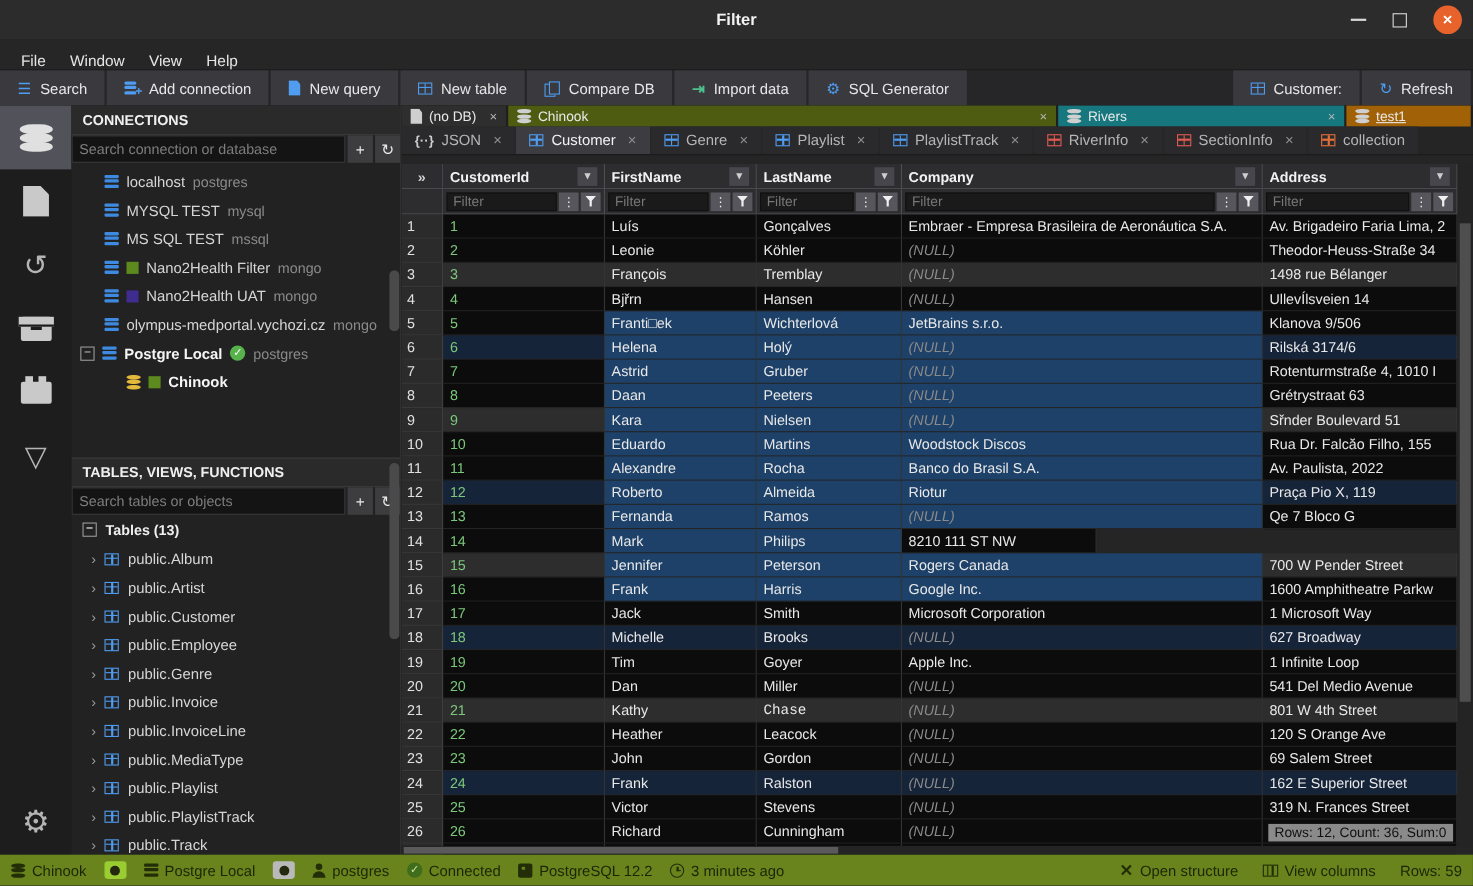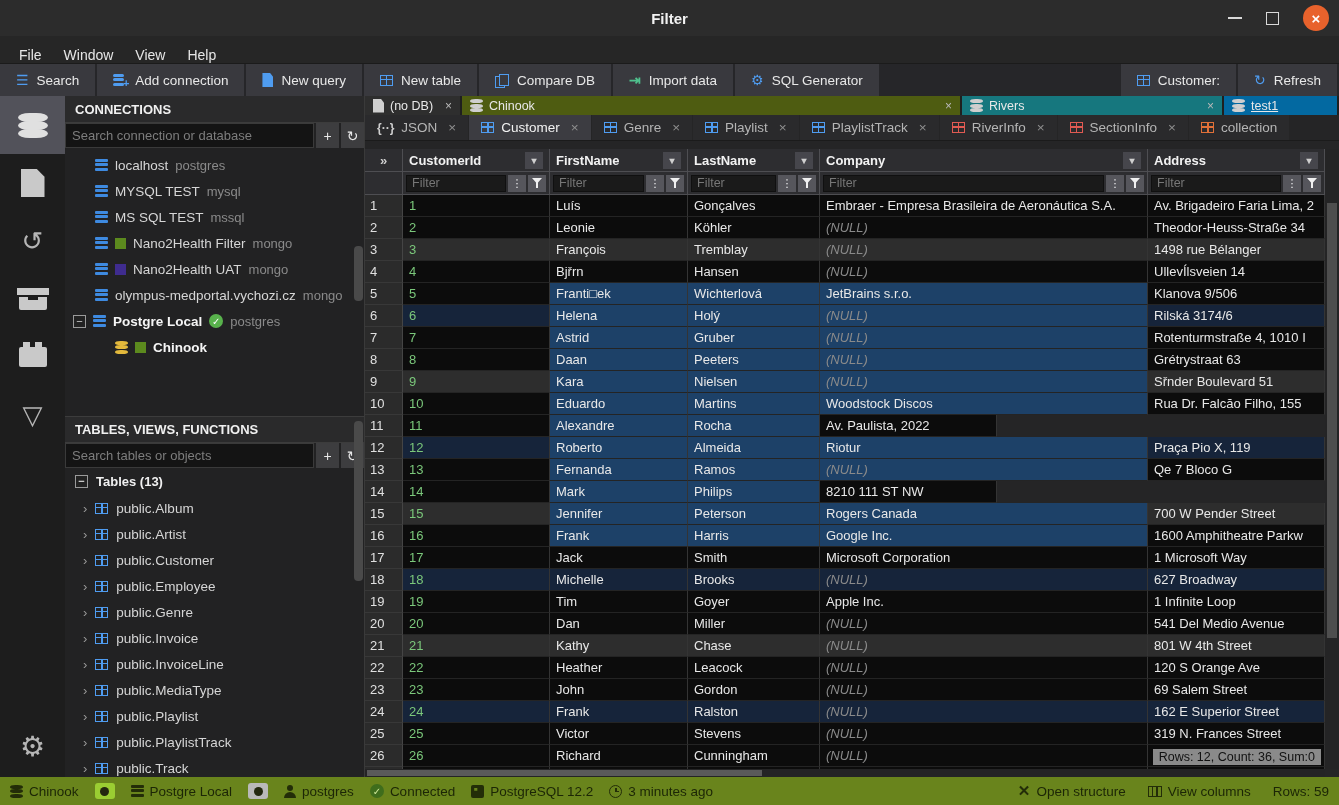--- a/index.html
+++ b/index.html
@@ -446,21 +446,21 @@
       </div>
       <div class="tg" style="background: rgb(22, 119, 126); width: 260px;">
         <span class="cyl ">
           <span class="c1"></span>
           <span class="c2"></span>
           <span class="c3"></span>
         </span>
         <span>Rivers</span>
         <span class="x">×</span>
       </div>
-      <div class="tg" style="background: #0369a1; flex: 1 1 0%; text-decoration: underline;">
+      <div class="tg" style="background: #a16207; flex: 1 1 0%; text-decoration: underline;">
         <span class="cyl ">
           <span class="c1"></span>
           <span class="c2"></span>
           <span class="c3"></span>
         </span>
         <span>test1</span>
       </div>
     </div>
   <div class="tabs" id="tabs">
       <div class="tab">
@@ -643,20 +643,21 @@
         <div class="g-cell sel" style="width: 138px; flex: 0 0 auto;">Eduardo</div>
         <div class="g-cell sel" style="width: 132px; flex: 0 0 auto;">Martins</div>
         <div class="g-cell sel" style="width: 328px; flex: 0 0 auto;">Woodstock Discos</div>
         <div class="g-cell" style="width: 177px; flex: 0 0 auto;">Rua Dr. Falcăo Filho, 155</div>
       </div>
       <div class="g-row">
         <div class="g-rn">11</div>
         <div class="g-cell idcol" style="width: 147px; flex: 0 0 auto;">11</div>
         <div class="g-cell sel" style="width: 138px; flex: 0 0 auto;">Alexandre</div>
         <div class="g-cell sel" style="width: 132px; flex: 0 0 auto;">Rocha</div>
+        <div class="g-cell sel" style="width: 328px; flex: 0 0 auto;">Banco do Brasil S.A.</div>
         <div class="g-cell" style="width: 177px; flex: 0 0 auto; text-align: center;">Av. Paulista, 2022</div>
       </div>
       <div class="g-row stripe-navy">
         <div class="g-rn">12</div>
         <div class="g-cell idcol" style="width: 147px; flex: 0 0 auto;">12</div>
         <div class="g-cell sel" style="width: 138px; flex: 0 0 auto;">Roberto</div>
         <div class="g-cell sel" style="width: 132px; flex: 0 0 auto;">Almeida</div>
         <div class="g-cell sel" style="width: 328px; flex: 0 0 auto;">Riotur</div>
         <div class="g-cell" style="width: 177px; flex: 0 0 auto;">Praça Pio X, 119</div>
       </div>
@@ -720,21 +721,21 @@
         <div class="g-cell idcol" style="width: 147px; flex: 0 0 auto;">20</div>
         <div class="g-cell" style="width: 138px; flex: 0 0 auto;">Dan</div>
         <div class="g-cell" style="width: 132px; flex: 0 0 auto;">Miller</div>
         <div class="g-cell null" style="width: 328px; flex: 0 0 auto;">(NULL)</div>
         <div class="g-cell" style="width: 177px; flex: 0 0 auto;">541 Del Medio Avenue</div>
       </div>
       <div class="g-row stripe-grey">
         <div class="g-rn">21</div>
         <div class="g-cell idcol" style="width: 147px; flex: 0 0 auto;">21</div>
         <div class="g-cell" style="width: 138px; flex: 0 0 auto;">Kathy</div>
-        <div class="g-cell" style="width: 132px; flex: 0 0 auto;">Chase</div>
+        <div class="g-cell" style="width: 132px; flex: 0 0 auto; font-family: Liberation Mono, monospace;">Chase</div>
         <div class="g-cell null" style="width: 328px; flex: 0 0 auto;">(NULL)</div>
         <div class="g-cell" style="width: 177px; flex: 0 0 auto;">801 W 4th Street</div>
       </div>
       <div class="g-row">
         <div class="g-rn">22</div>
         <div class="g-cell idcol" style="width: 147px; flex: 0 0 auto;">22</div>
         <div class="g-cell" style="width: 138px; flex: 0 0 auto;">Heather</div>
         <div class="g-cell" style="width: 132px; flex: 0 0 auto;">Leacock</div>
         <div class="g-cell null" style="width: 328px; flex: 0 0 auto;">(NULL)</div>
         <div class="g-cell" style="width: 177px; flex: 0 0 auto;">120 S Orange Ave</div>

